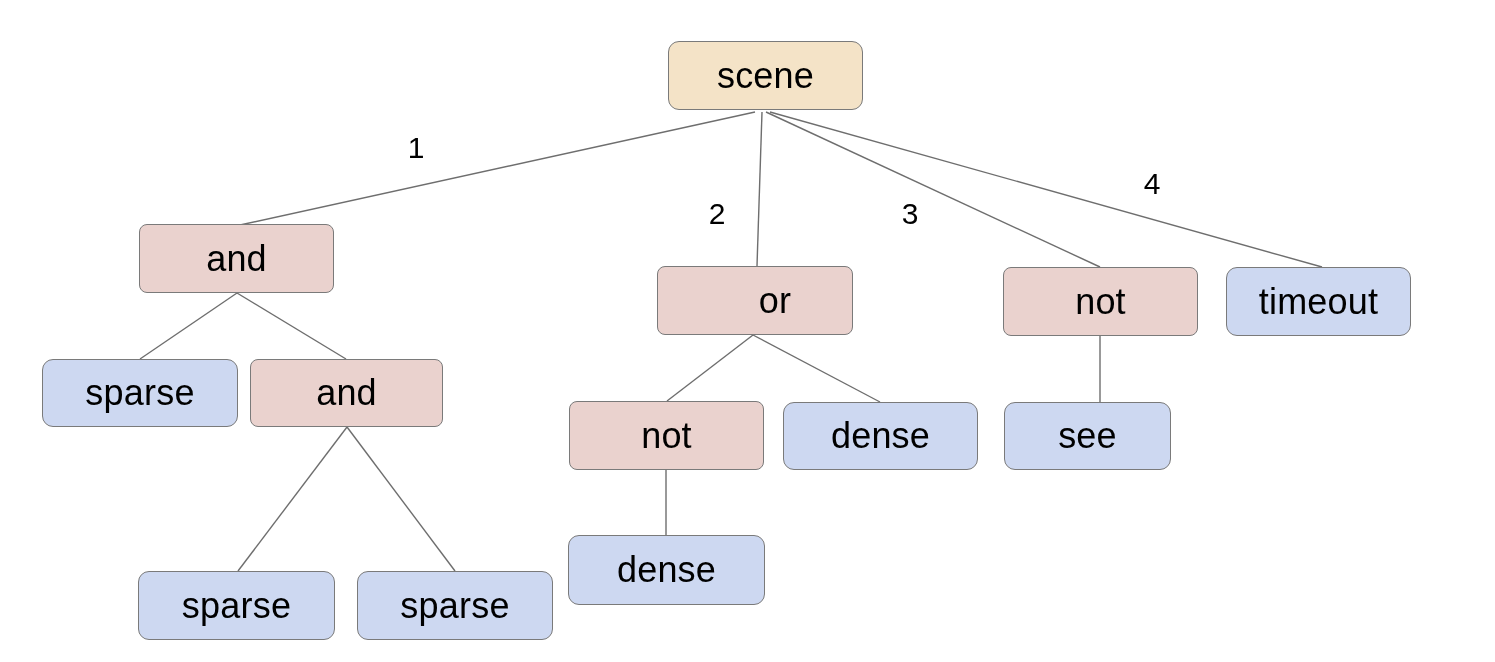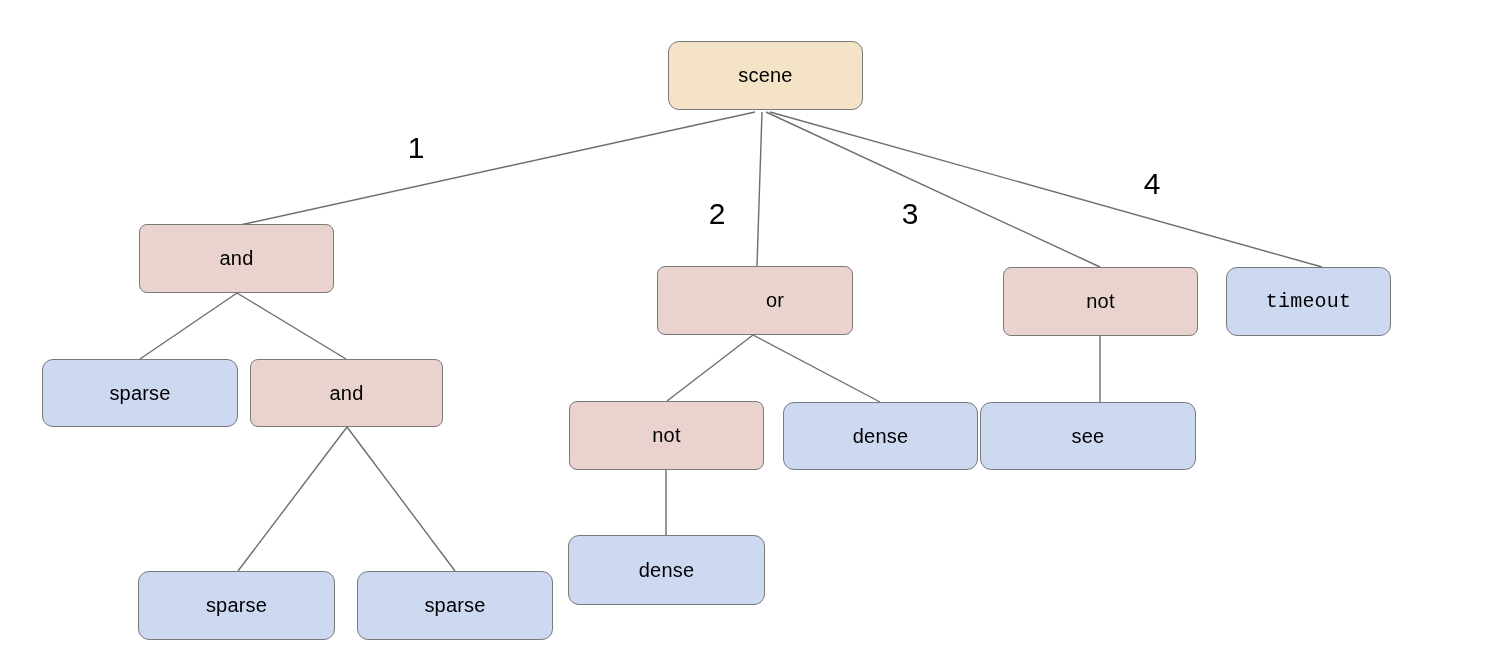--- a/index.html
+++ b/index.html
@@ -28,21 +28,21 @@
     stroke-width: 1.4;
   }
   .node {
     position: absolute;
     box-sizing: border-box;
     border: 1.6px solid var(--border-color, #7a7a7a);
     border-radius: 11px;
     display: flex;
     align-items: center;
     justify-content: center;
-    font-size: 20px;
+    font-size: 36px;
     color: var(--text-color, #000000);
     letter-spacing: 0.2px;
   }
   .node.root     { background: var(--root-fill, #f4e3c7); }
   .node.operator { background: var(--operator-fill, #ead2ce); border-radius: 8px; }
   .node.leaf     { background: var(--leaf-fill, #cdd8f1); }
   .edge-label {
     position: absolute;
     transform: translate(-50%, -50%);
     font-size: 30px;
@@ -76,15 +76,15 @@
     <div class="node operator" style="left: 139px; top: 224px; width: 195px; height: 69px;">and</div>
     <div class="node leaf" style="left: 42px; top: 359px; width: 196px; height: 68px;">sparse</div>
     <div class="node operator" style="left: 250px; top: 359px; width: 193px; height: 68px;">and</div>
     <div class="node leaf" style="left: 138px; top: 571px; width: 197px; height: 69px;">sparse</div>
     <div class="node leaf" style="left: 357px; top: 571px; width: 196px; height: 69px;">sparse</div>
     <div class="node operator" style="left: 657px; top: 266px; width: 196px; height: 69px; padding-left: 40px;">or</div>
     <div class="node operator" style="left: 569px; top: 401px; width: 195px; height: 69px;">not</div>
     <div class="node leaf" style="left: 783px; top: 402px; width: 195px; height: 68px;">dense</div>
     <div class="node leaf" style="left: 568px; top: 535px; width: 197px; height: 70px;">dense</div>
     <div class="node operator" style="left: 1003px; top: 267px; width: 195px; height: 69px;">not</div>
-    <div class="node leaf" style="left: 1226px; top: 267px; width: 165px; height: 69px; font-family: Liberation Mono, monospace;">timeout</div>
-    <div class="node leaf" style="left: 980px; top: 402px; width: 216px; height: 68px; text-align: center;">see</div>
+    <div class="node leaf" style="left: 1226px; top: 267px; width: 185px; height: 69px;">timeout</div>
+    <div class="node leaf" style="left: 1004px; top: 402px; width: 167px; height: 68px; text-align: center;">see</div>
   </div>
 
 </body></html>

